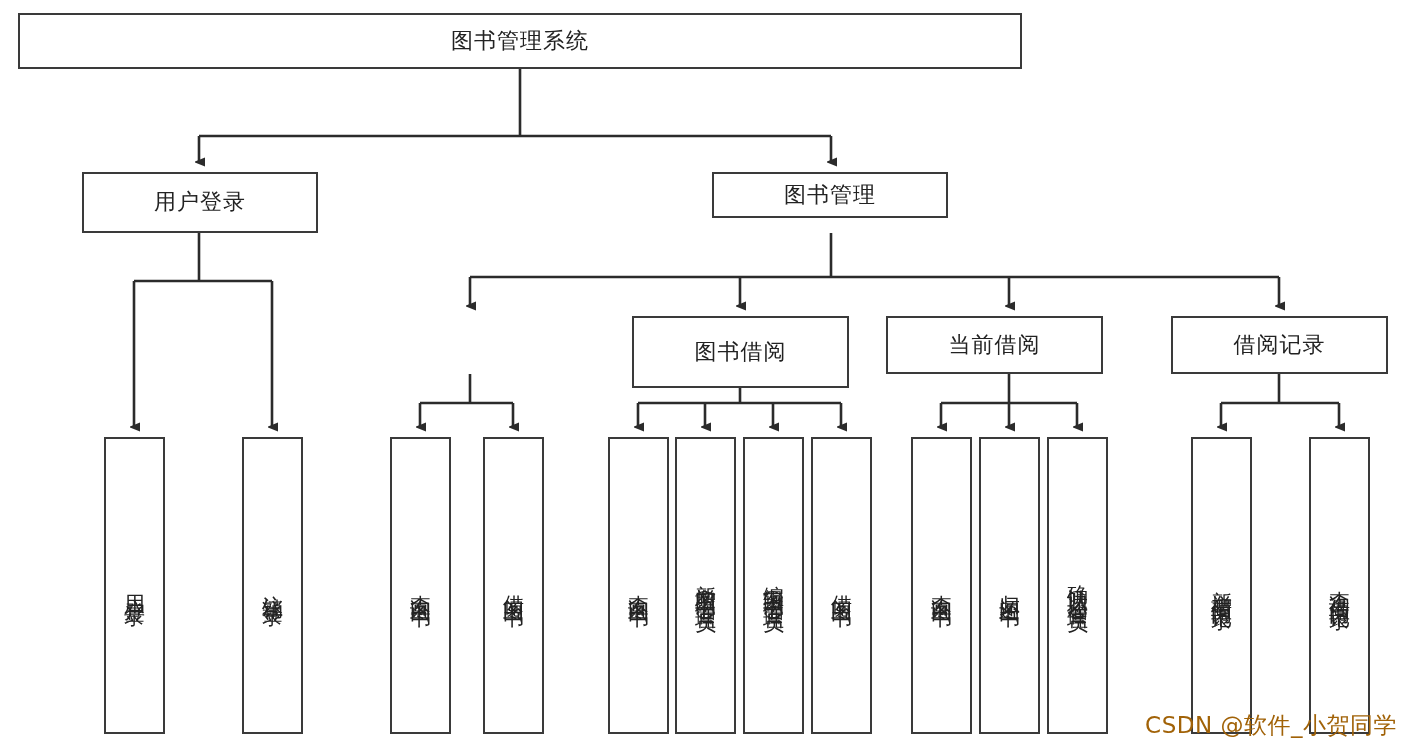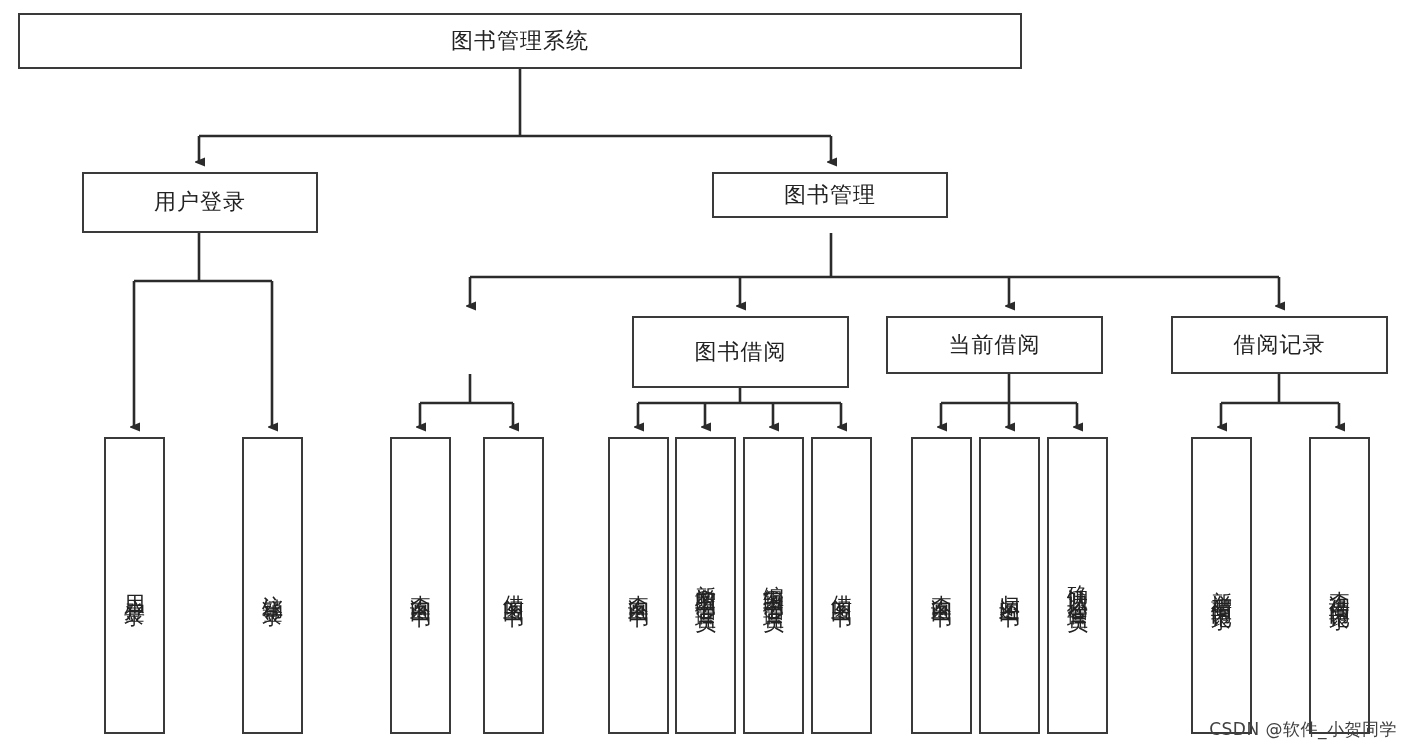--- a/index.html
+++ b/index.html
@@ -55,22 +55,22 @@
     display: block;
   }
   .node.vert .lbl {
     writing-mode: vertical-rl;
     text-orientation: upright;
   }
   .watermark {
     position: absolute;
     right: 8px;
     bottom: 6px;
-    font-size: 17px;
-    color: #404040;
+    font-size: 23px;
+    color: #a16207;
     letter-spacing: 0.5px;
     white-space: nowrap;
     font-family: "DejaVu Sans", "Liberation Sans", sans-serif;
   }
 </style>
 </head>
 <body>
 
 <div id="canvas">
 

